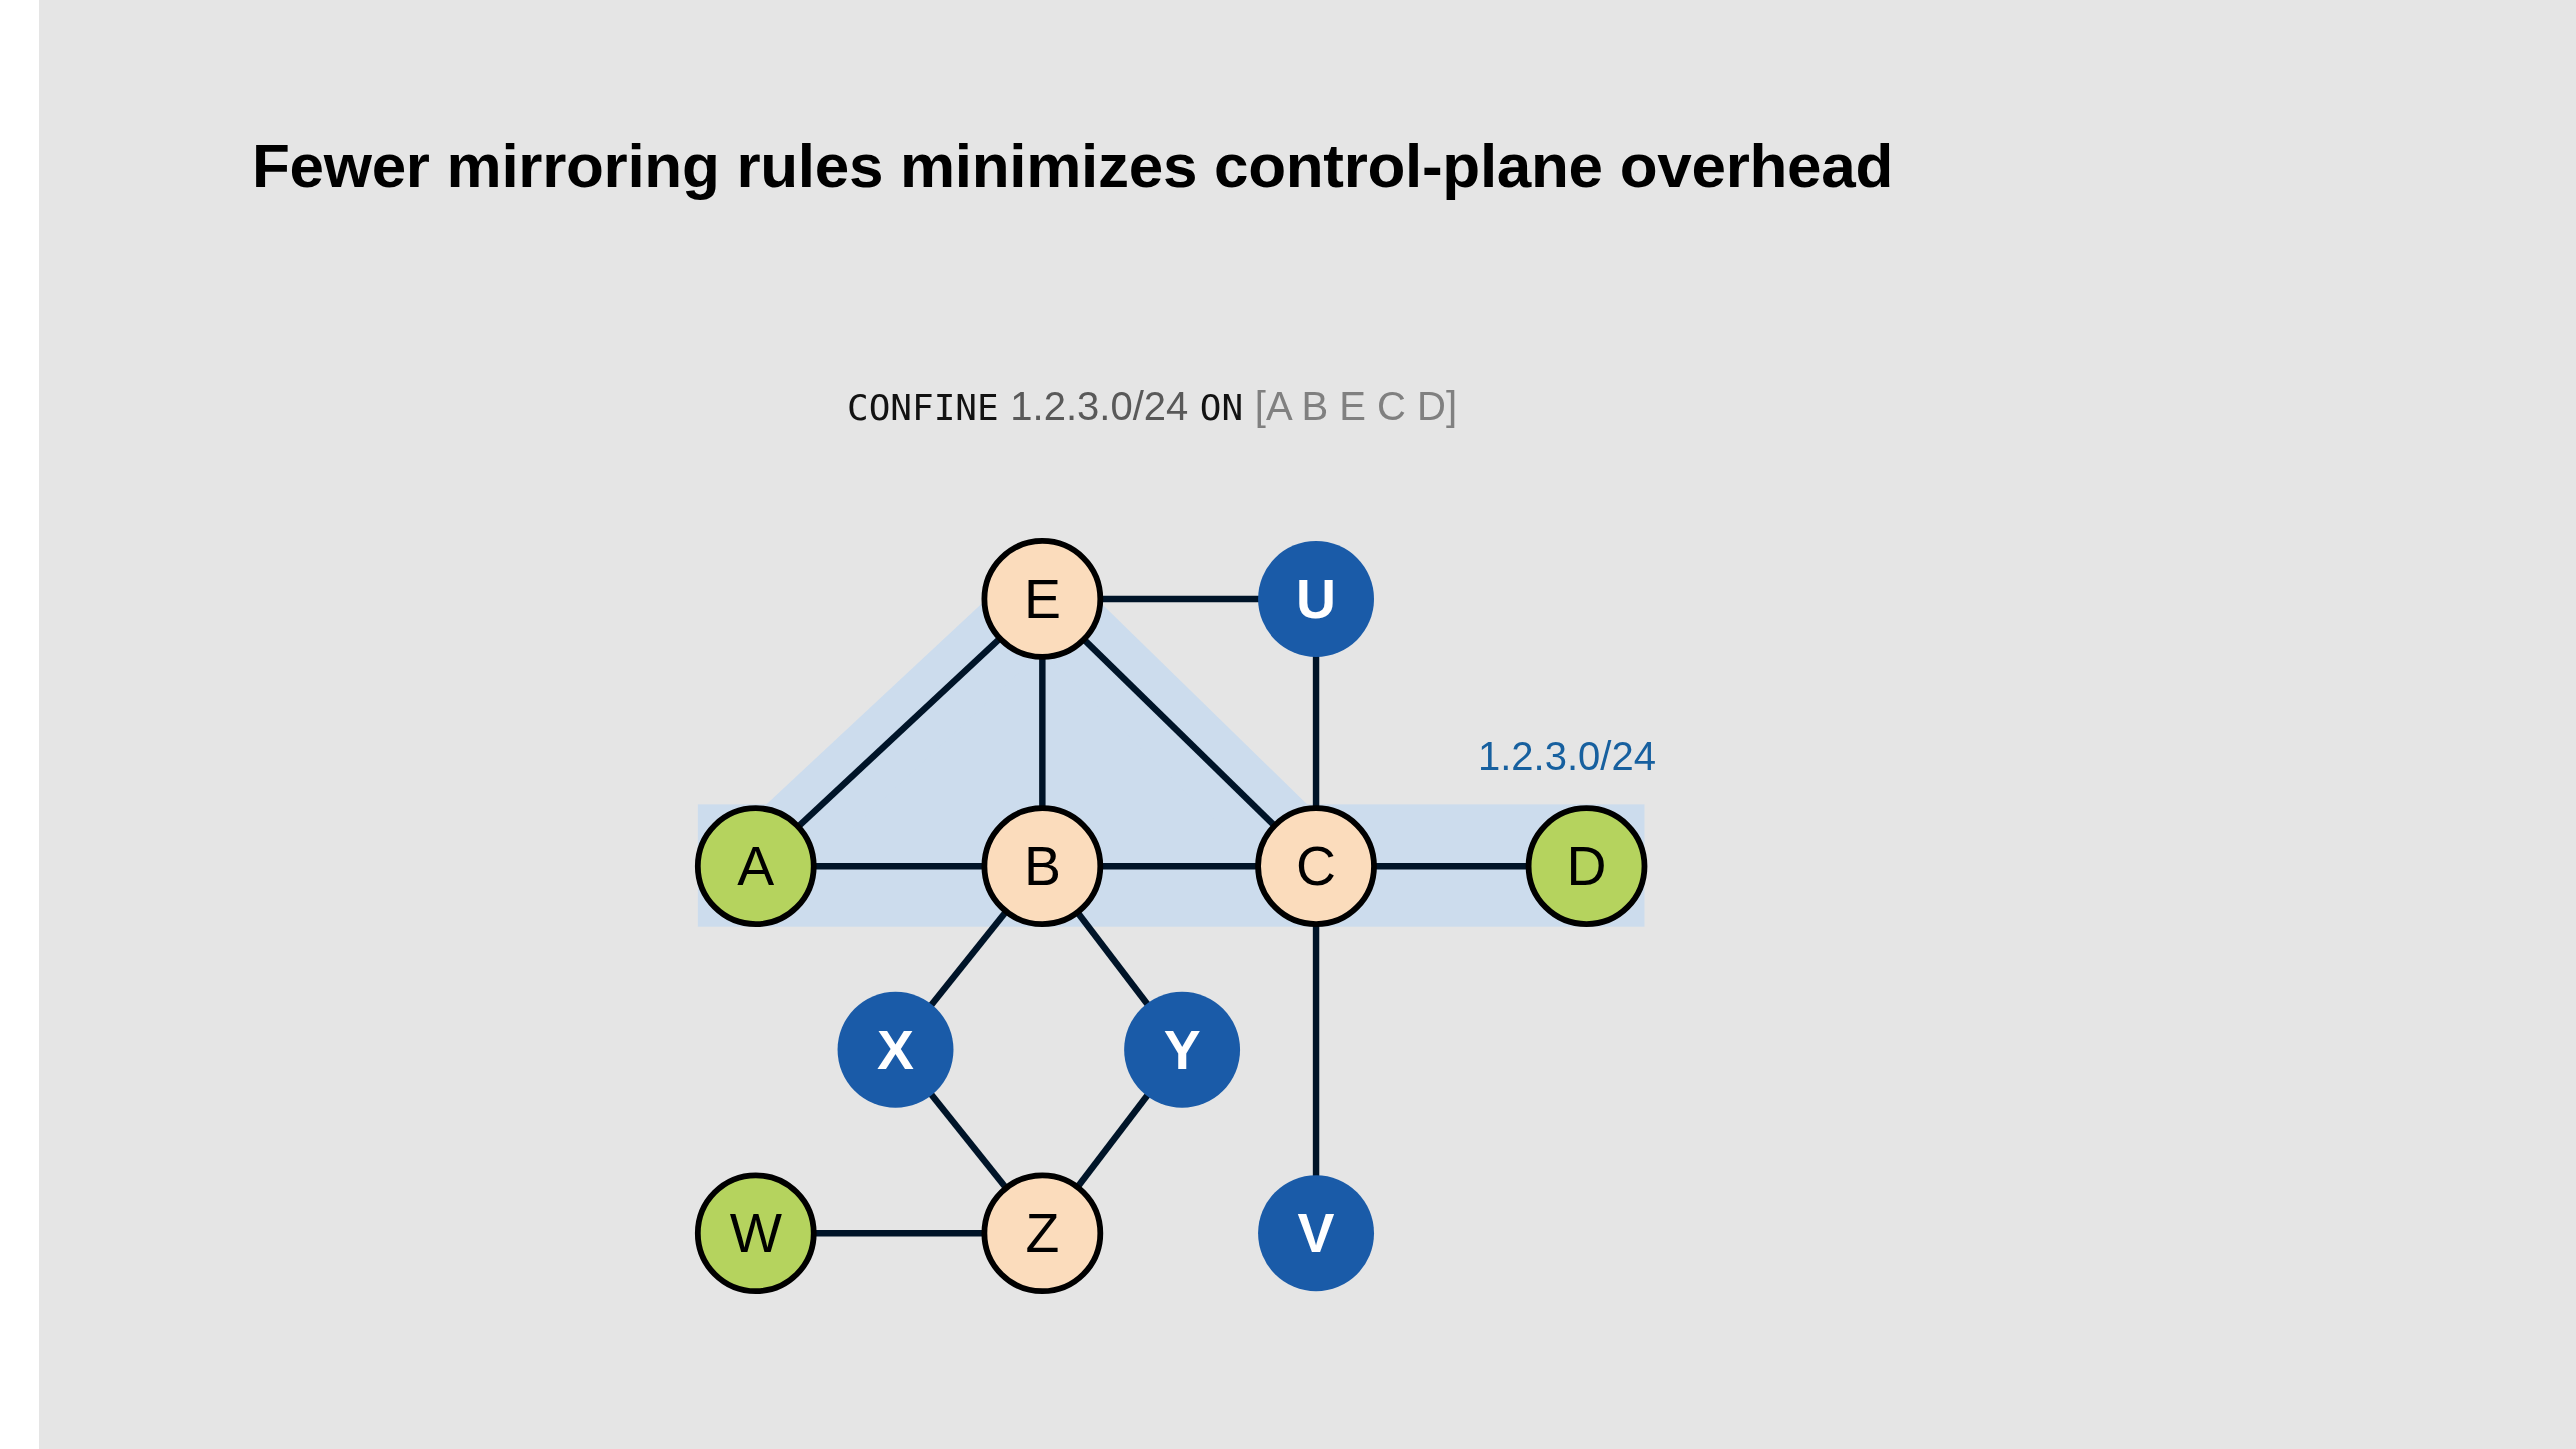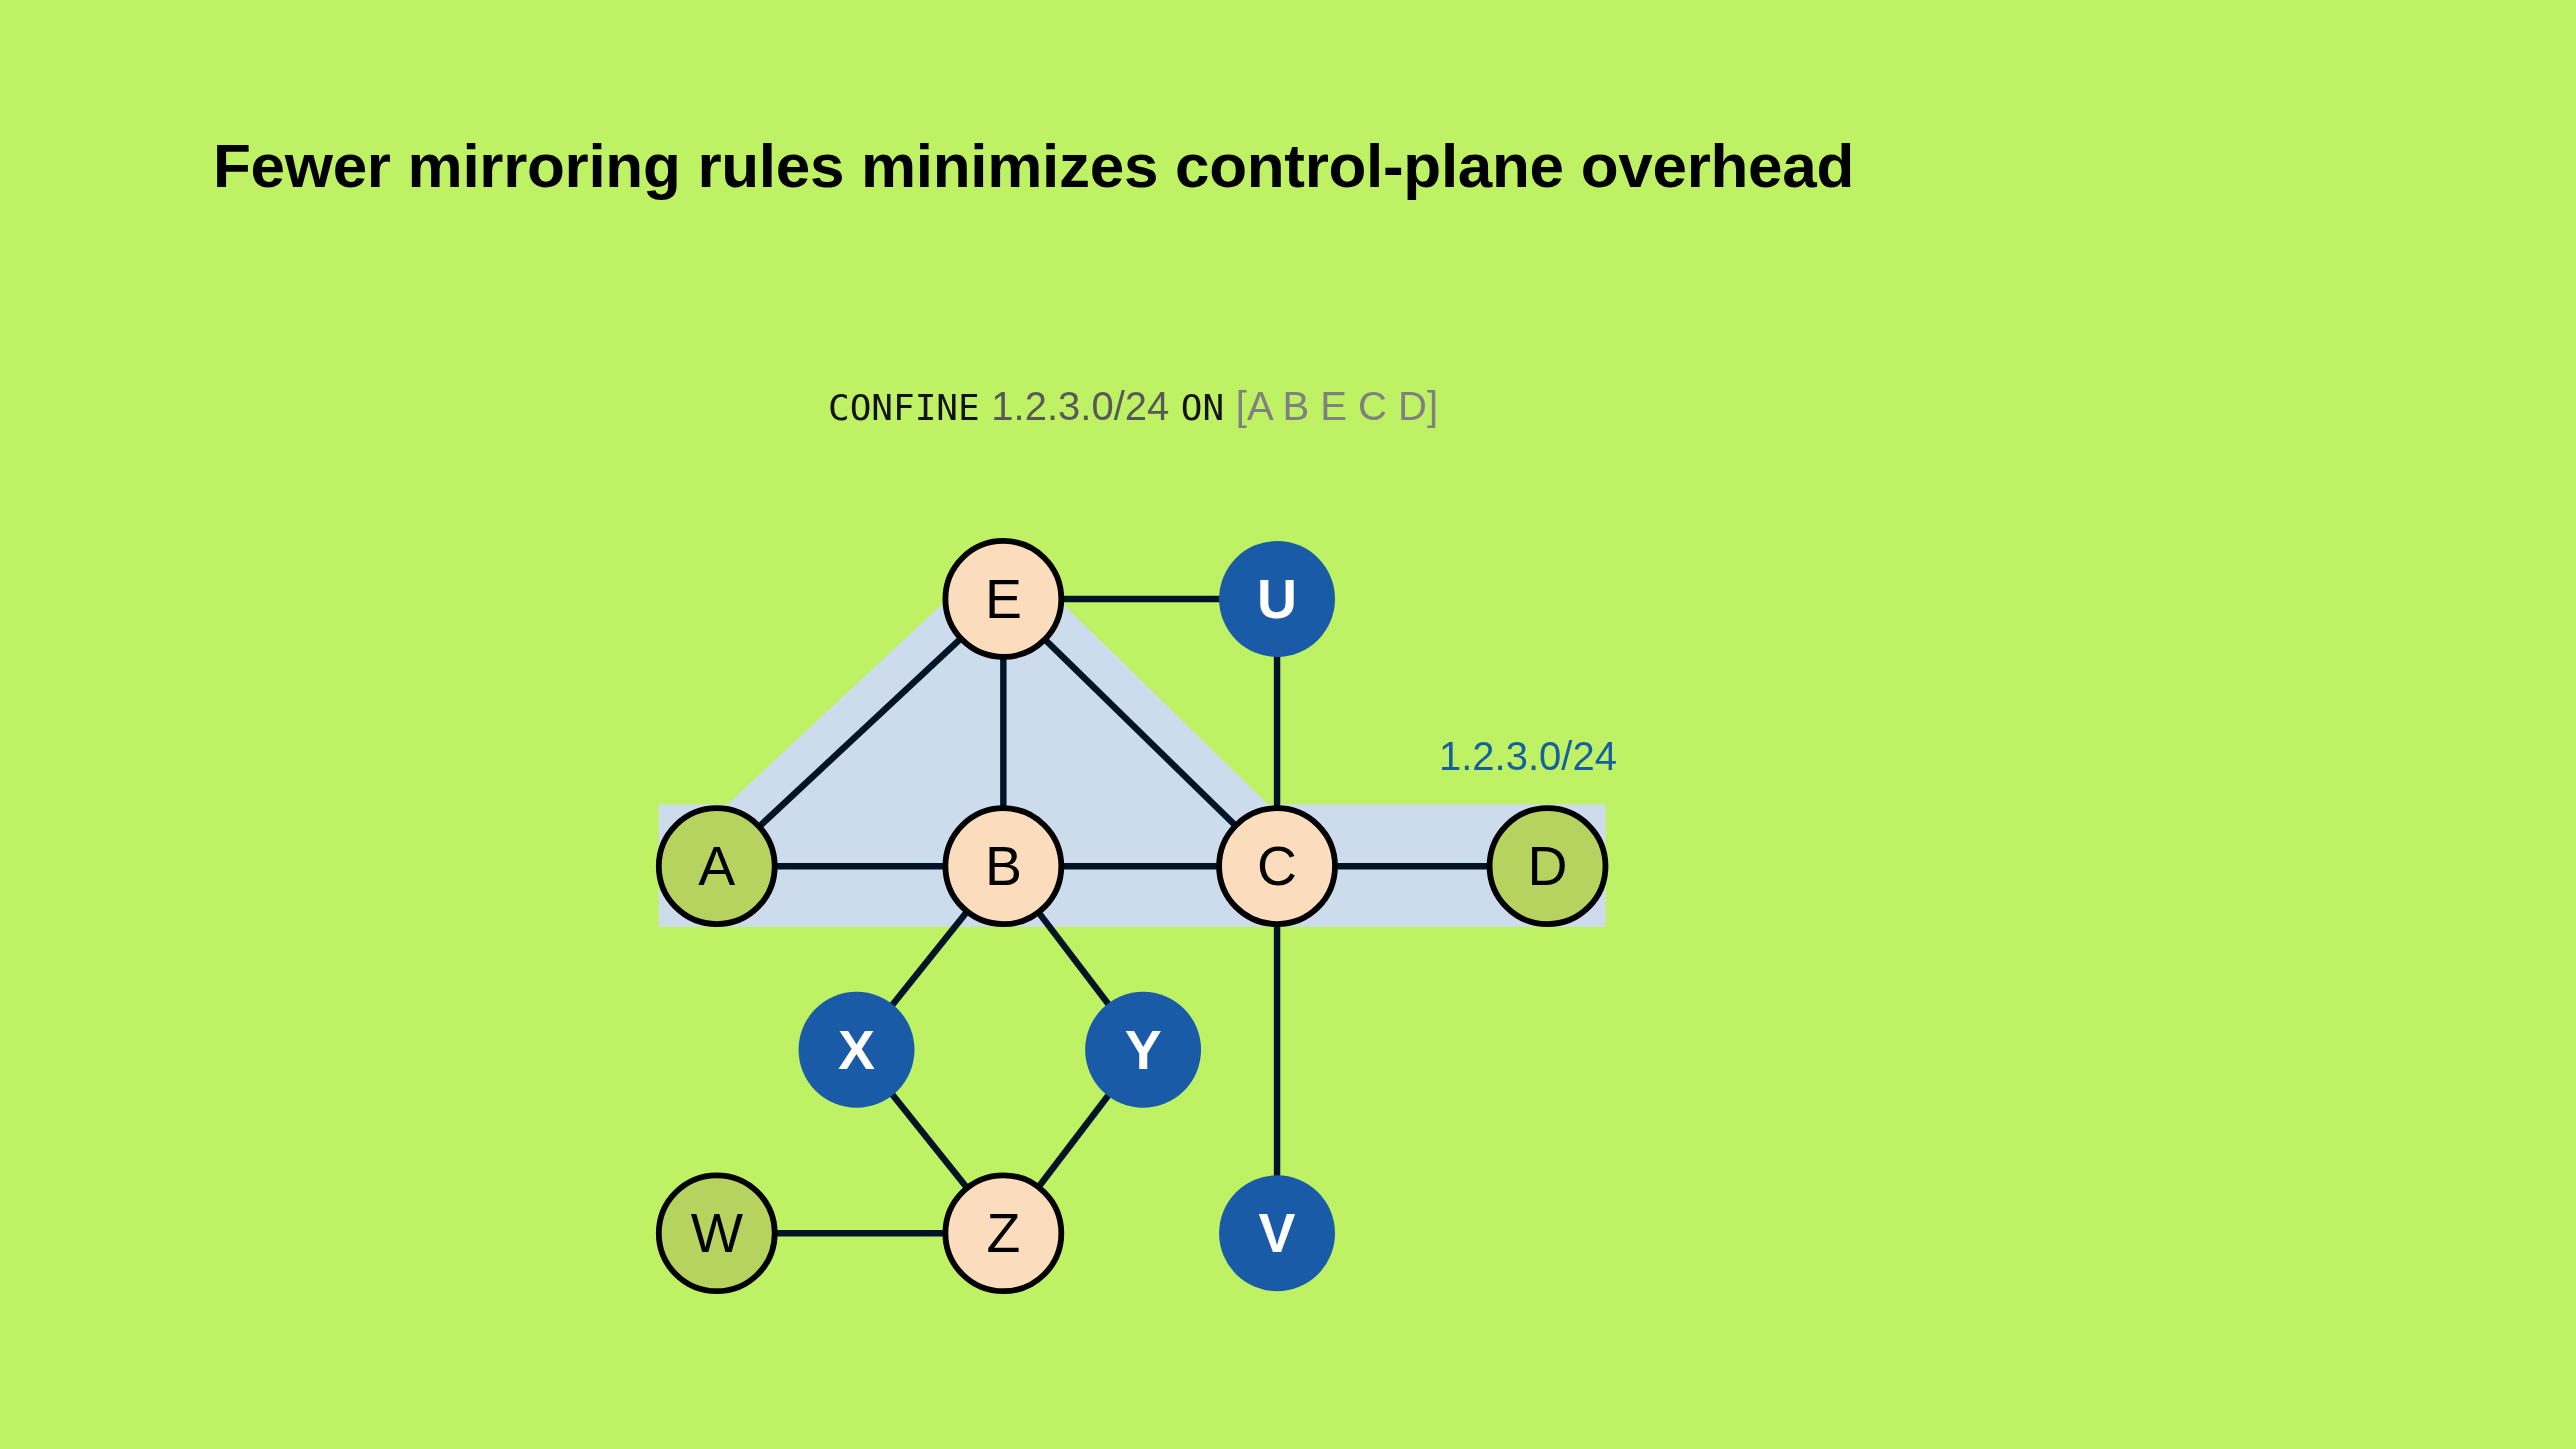--- a/index.html
+++ b/index.html
@@ -12,39 +12,40 @@
     width: 2576px;
     height: 1449px;
     position: relative;
     overflow: hidden;
     font-family: "Liberation Sans", sans-serif;
     -webkit-font-smoothing: antialiased;
   }
   #slide {
     position: absolute;
     inset: 0;
-    background: #bef264;
+    background: #e5e5e5;
+    margin-left: 39px;
   }
   
   #title {
     position: absolute;
     left: 213px;
     top: 132px;
     font-family: "Liberation Sans", sans-serif;
     font-weight: bold;
     font-size: 62px;
     line-height: 1.1;
     color: #000000;
     letter-spacing: -0.3px;
     white-space: nowrap;
   }
   
   #caption {
     position: absolute;
-    left: 828px;
+    left: 808px;
     top: 386px;
     font-size: 40px;
     line-height: 1.0;
     white-space: nowrap;
     color: #3f3f3f;
   }
   #caption .kw {
     font-family: "DejaVu Sans Mono", "Liberation Mono", monospace;
     color: #121212;
     font-size: 36px;

